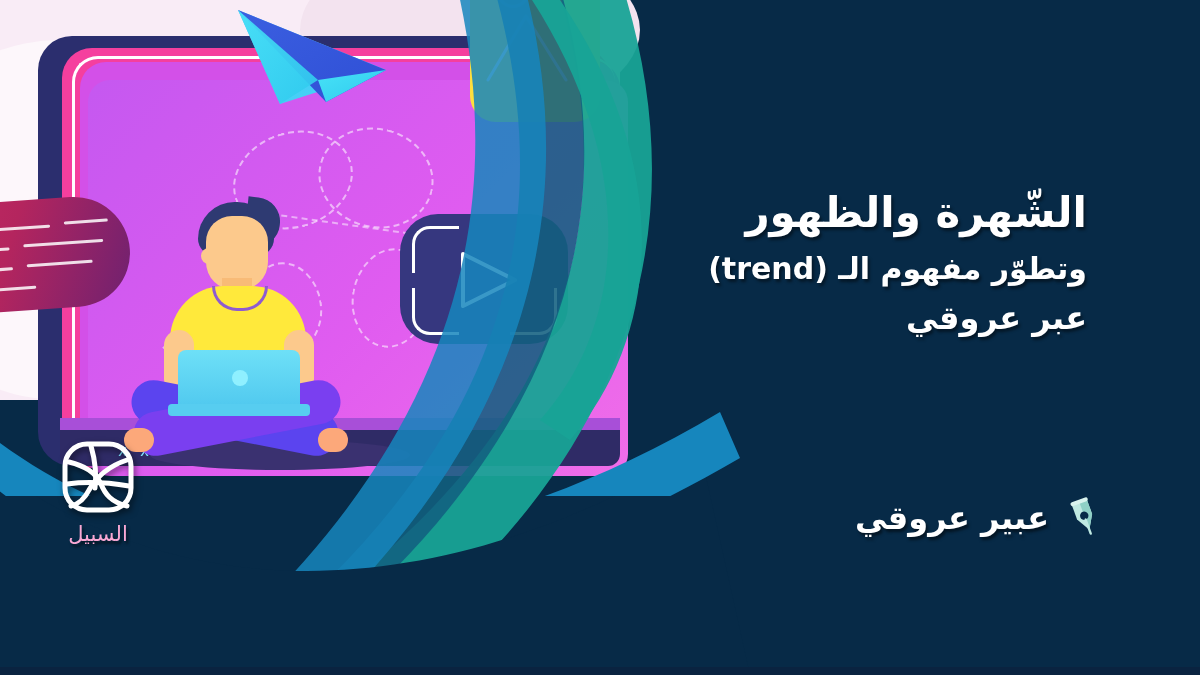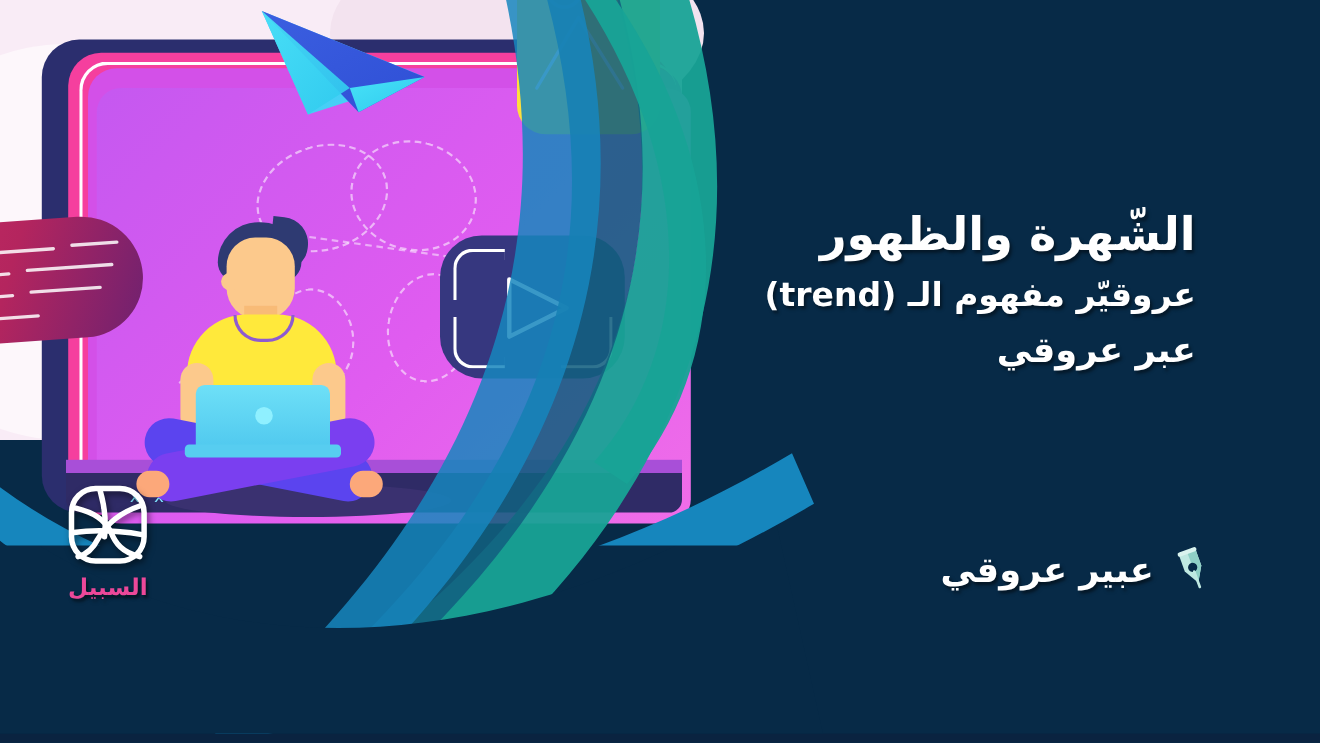--- a/index.html
+++ b/index.html
@@ -333,23 +333,23 @@
     left: 38px;
     top: 440px;
     width: 120px;
     text-align: center;
   }
   #brand .mark {
     filter: drop-shadow(2px 3px 3px rgba(0,0,0,.5));
   }
   #brand .brand-name {
     margin-top: 4px;
-    color: #ec4899;
+    color: #f9a8d4;
     font-size: 21px;
-    font-weight: bold;
+    font-weight: normal;
     text-shadow: 2px 3px 3px rgba(0,0,0,.55);
     direction: rtl;
   }
 
   .code-chip {
     position: absolute;
     color: #7fe6ff;
     font-family: "DejaVu Sans Mono", "Liberation Mono", monospace;
     font-size: 15px;
     letter-spacing: 2px;
@@ -459,21 +459,21 @@
   </svg>
   <svg style="position:absolute; left:-60px; top:296px;" width="840" height="200">
     <path d="M0,96 C190,282 470,300 780,116 L800,162 C470,356 180,330 0,142 Z" fill="#1686bd"></path>
   </svg>
   <svg style="position:absolute; left:420px; top:0;" width="300" height="480">
     <path d="M140,0 C250,160 245,330 150,440 L120,420 C210,320 215,160 112,0 Z" fill="#18a396" opacity=".96"></path>
   </svg>
 
   <div id="textblock">
     <div class="t-line t1">الشّهرة والظهور</div>
-    <div class="t-line t2">عروقيّر مفهوم الـ (trend)</div>
+    <div class="t-line t2">وتطوّر مفهوم الـ (trend)</div>
     <div class="t-line t3">عبر عروقي</div>
   </div>
 
   <div id="byline">
     <svg width="42" height="42" viewBox="0 0 42 42">
       <g transform="rotate(-20 21 21)">
         <path d="M14,4 L30,4 L30,20 L22,34 L14,20 Z" fill="#bfe9e2"></path>
         <path d="M22,4 L30,4 L30,20 L22,34 Z" fill="#8fd0c6"></path>
         <circle cx="22" cy="19" r="4.2" fill="#072a47"></circle>
         <path d="M22,23 L22,38" stroke="#bfe9e2" stroke-width="2.4" stroke-linecap="round"></path>

